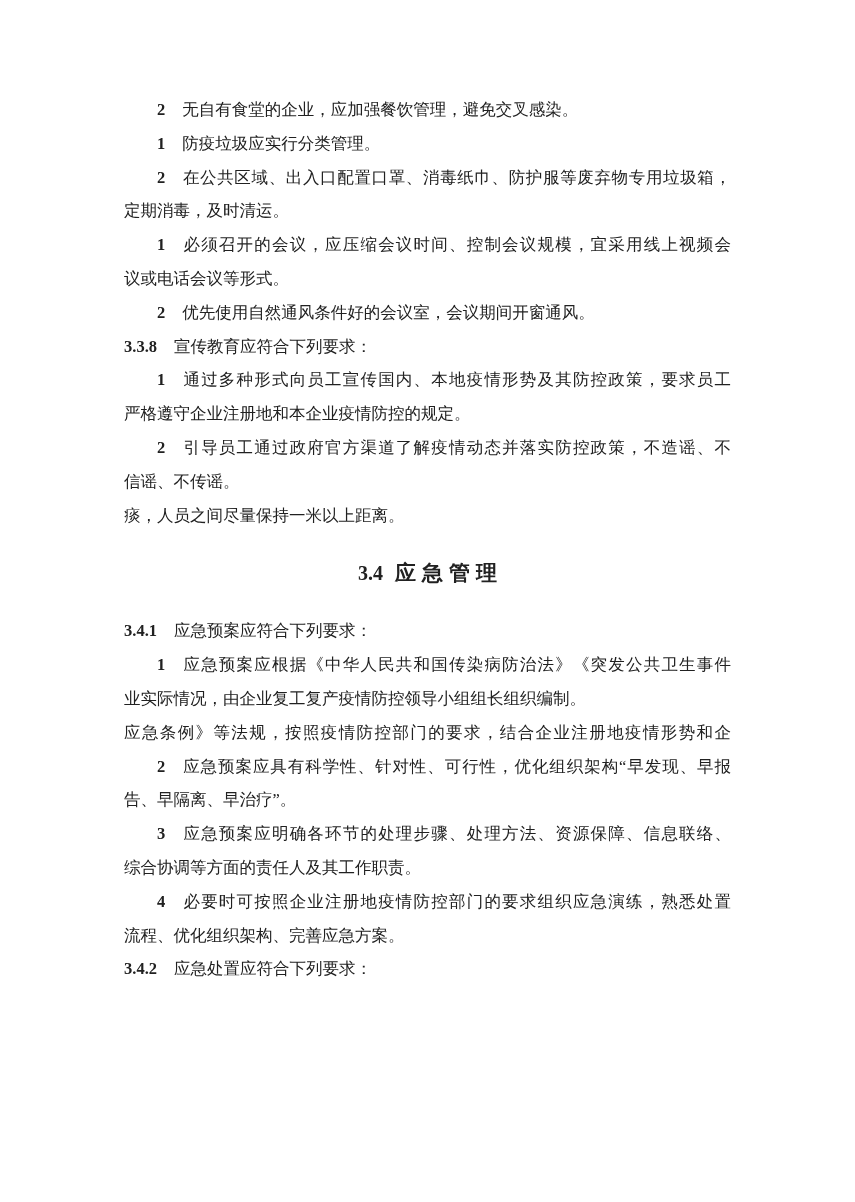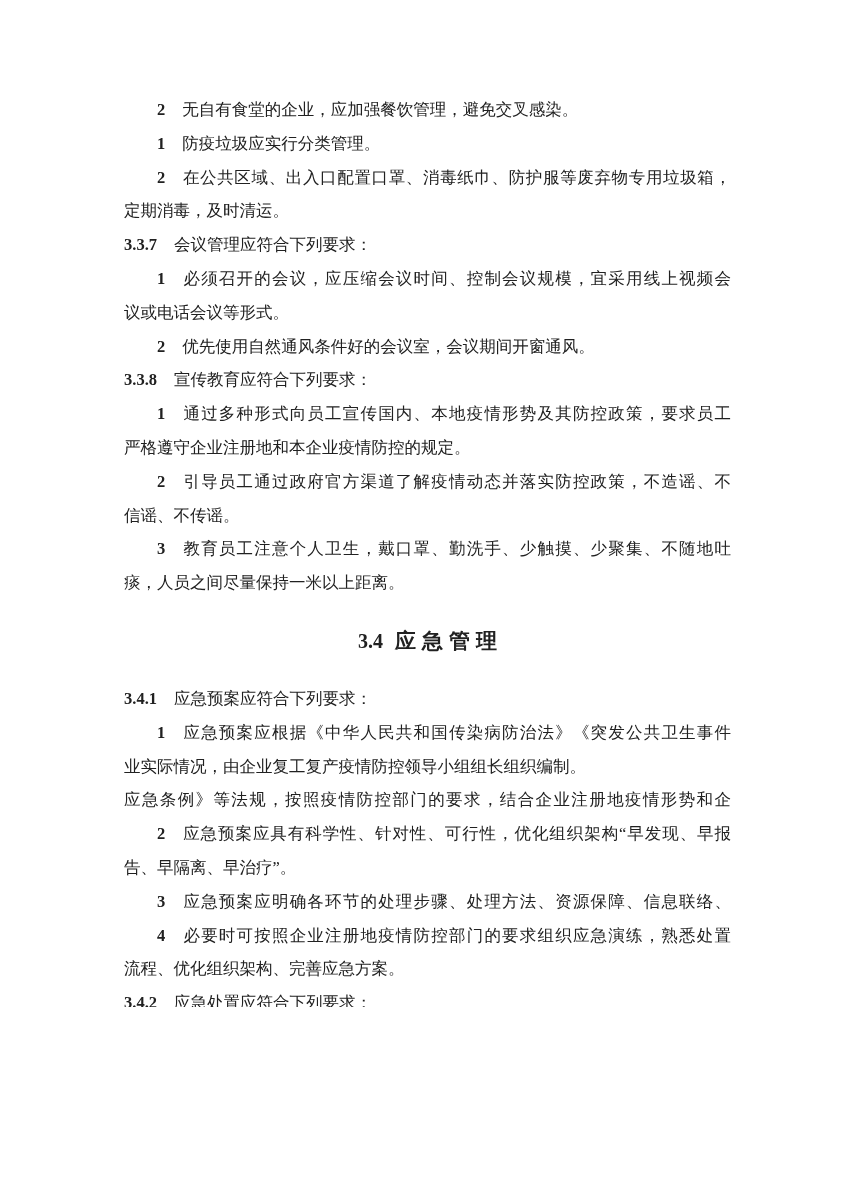--- a/index.html
+++ b/index.html
@@ -73,42 +73,41 @@
 </head>
 <body>
 
 <div class="page">
   <div class="content">
     <div>
         <div class="line indent"><span class="num">2</span><span class="txt">无自有食堂的企业，应加强餐饮管理，避免交叉感染。</span></div>
         <div class="line indent"><span class="num">1</span><span class="txt">防疫垃圾应实行分类管理。</span></div>
         <div class="line indent fill"><span class="num">2</span><span class="txt">在公共区域、出入口配置口罩、消毒纸巾、防护服等废弃物专用垃圾箱，</span></div>
         <div class="line"><span class="txt">定期消毒，及时清运。</span></div>
-        <div class="line"><span class="num">3.3.7</span><span class="txt">会议管理应符合下列要求：</span></div>
         <div class="line indent fill"><span class="num">1</span><span class="txt">必须召开的会议，应压缩会议时间、控制会议规模，宜采用线上视频会</span></div>
         <div class="line"><span class="txt">议或电话会议等形式。</span></div>
         <div class="line indent"><span class="num">2</span><span class="txt">优先使用自然通风条件好的会议室，会议期间开窗通风。</span></div>
         <div class="line"><span class="num">3.3.8</span><span class="txt">宣传教育应符合下列要求：</span></div>
         <div class="line indent fill"><span class="num">1</span><span class="txt">通过多种形式向员工宣传国内、本地疫情形势及其防控政策，要求员工</span></div>
         <div class="line"><span class="txt">严格遵守企业注册地和本企业疫情防控的规定。</span></div>
         <div class="line indent fill"><span class="num">2</span><span class="txt">引导员工通过政府官方渠道了解疫情动态并落实防控政策，不造谣、不</span></div>
         <div class="line"><span class="txt">信谣、不传谣。</span></div>
-        <div class="line indent fill"><span class="num">3</span><span class="txt">教育员工注意个人卫生，戴口罩、勤洗手、少触摸、少聚集、不随地吐</span></div>
         <div class="line"><span class="txt">痰，人员之间尽量保持一米以上距离。</span></div>
       </div>
     <div class="heading">
       <span class="h-num">3.4</span><span class="h-title">应急管理</span>
     </div>
     <div>
         <div class="line"><span class="num">3.4.1</span><span class="txt">应急预案应符合下列要求：</span></div>
         <div class="line indent fill"><span class="num">1</span><span class="txt">应急预案应根据《中华人民共和国传染病防治法》《突发公共卫生事件</span></div>
         <div class="line"><span class="txt">业实际情况，由企业复工复产疫情防控领导小组组长组织编制。</span></div>
         <div class="line fill"><span class="txt">应急条例》等法规，按照疫情防控部门的要求，结合企业注册地疫情形势和企</span></div>
         <div class="line indent fill"><span class="num">2</span><span class="txt">应急预案应具有科学性、针对性、可行性，优化组织架构“早发现、早报</span></div>
         <div class="line"><span class="txt">告、早隔离、早治疗”。</span></div>
         <div class="line indent fill"><span class="num">3</span><span class="txt">应急预案应明确各环节的处理步骤、处理方法、资源保障、信息联络、</span></div>
+        <div class="line"><span class="txt">综合协调等方面的责任人及其工作职责。</span></div>
         <div class="line indent fill"><span class="num">4</span><span class="txt">必要时可按照企业注册地疫情防控部门的要求组织应急演练，熟悉处置</span></div>
         <div class="line"><span class="txt">流程、优化组织架构、完善应急方案。</span></div>
         <div class="line"><span class="num">3.4.2</span><span class="txt">应急处置应符合下列要求：</span></div>
       </div>
     <div class="page-num">5</div>
   </div>
 </div>
 
 </body></html>

